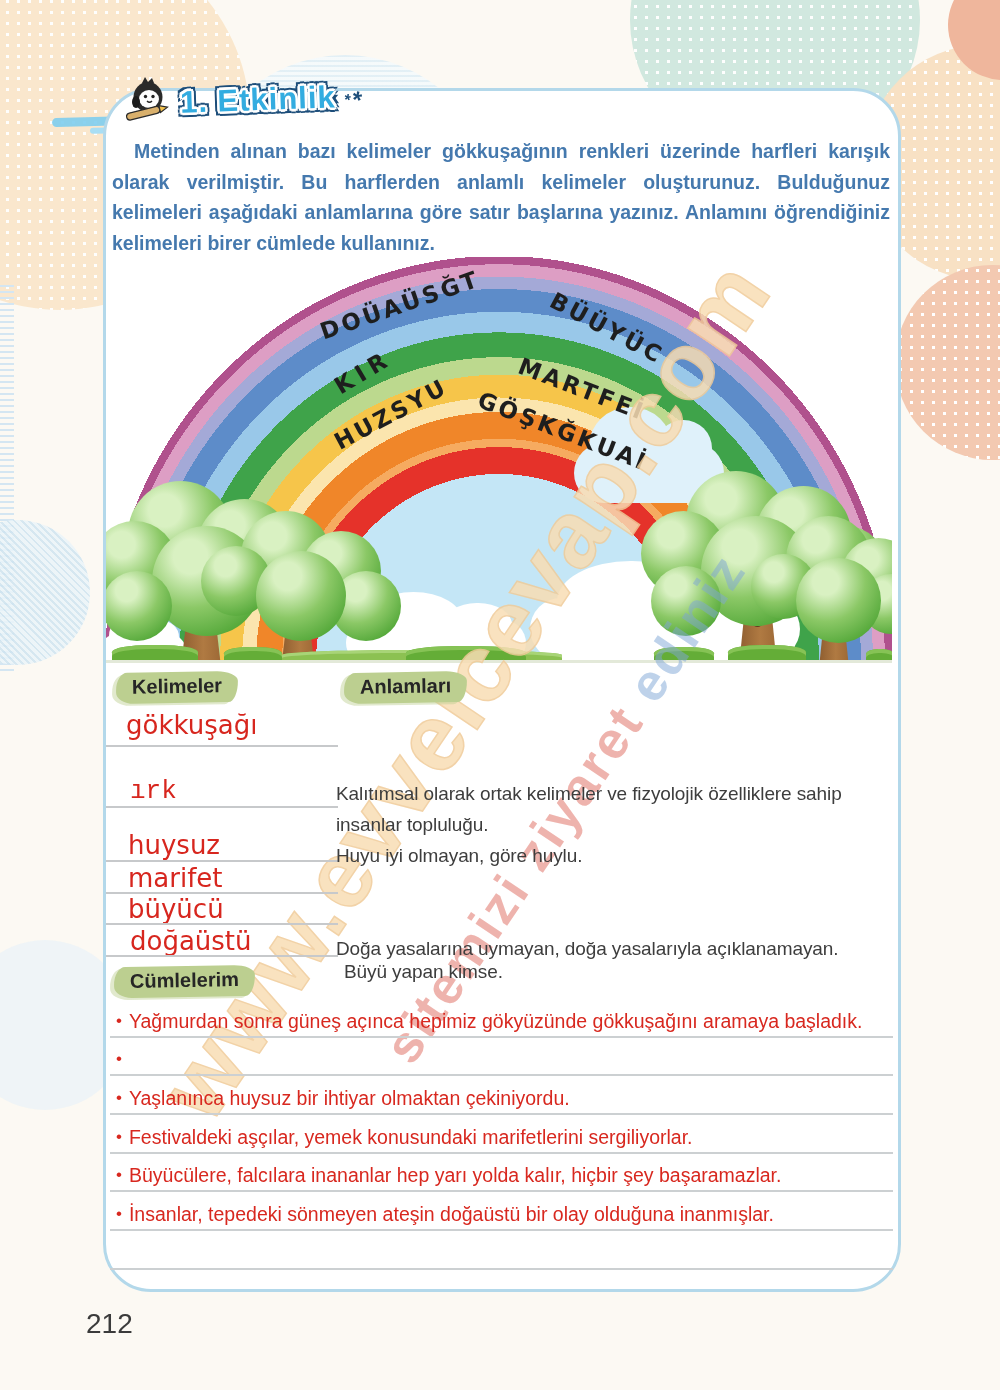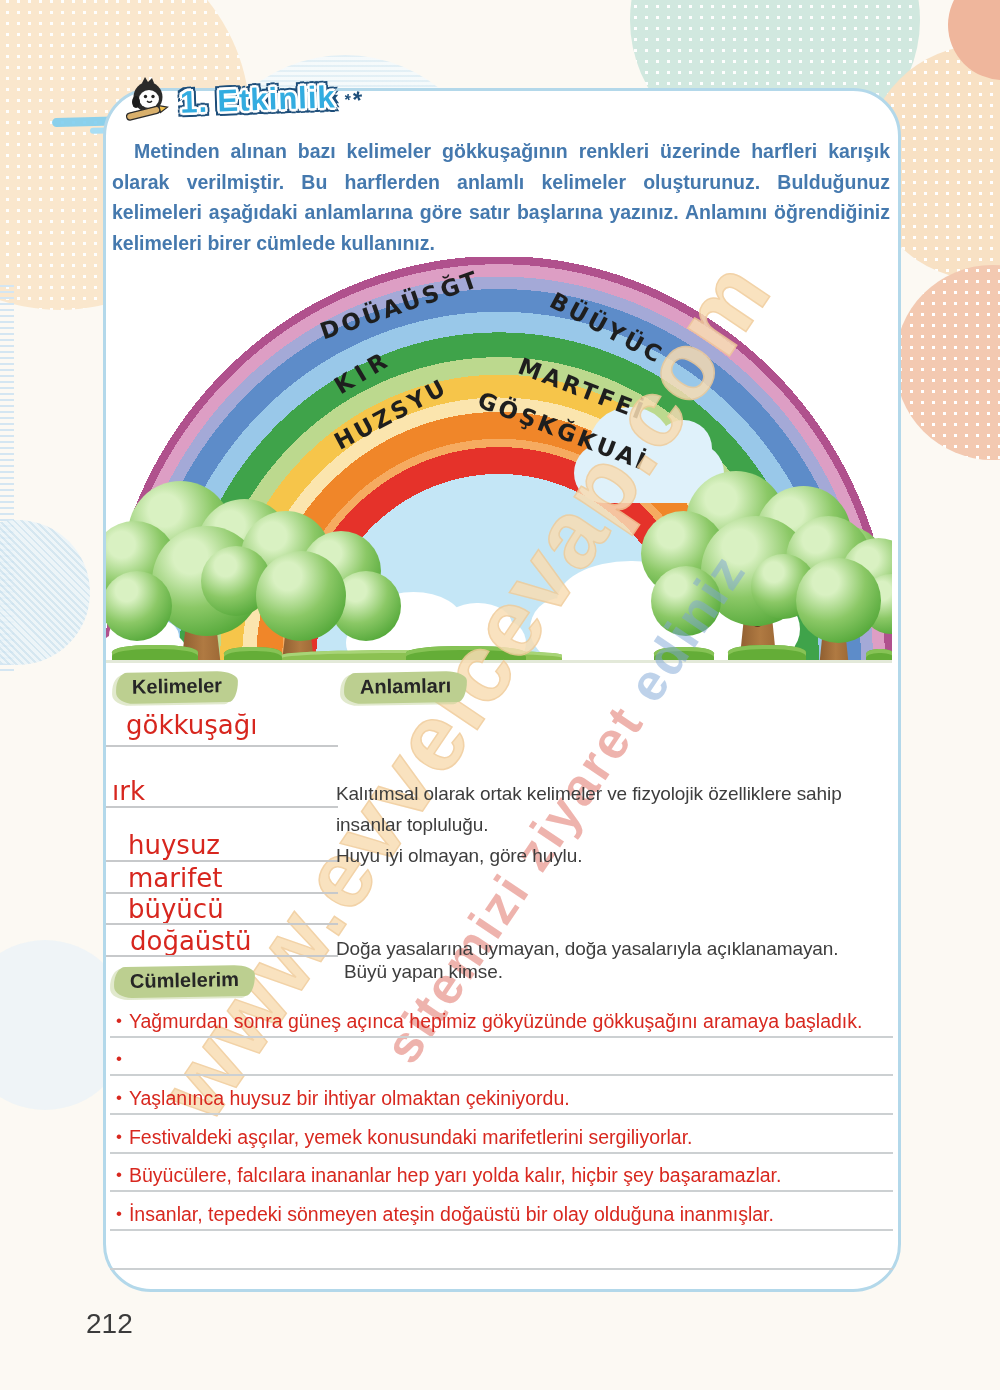--- a/index.html
+++ b/index.html
@@ -195,21 +195,21 @@
     <div class="tuft" style="left:622px;width:78px;height:16px;"></div>
     <div class="tuft" style="left:760px;width:28px;height:12px;"></div>
     <div class="ground"></div>
   </div>
 
   <div class="content">
     <div class="brush" style="left:116px;top:672px;">Kelimeler</div>
     <div class="brush" style="left:344px;top:672px;">Anlamları</div>
 
     <span class="vword" style="left:126px;top:710px;">gökkuşağı</span>
-    <span class="vword" style="left:112px;top:776px;">ırk</span>
+    <span class="vword" style="left:130px;top:776px;font-family:Liberation Mono, monospace;">ırk</span>
     <span class="vword" style="left:128px;top:830px;">huysuz</span>
     <span class="vword" style="left:128px;top:863px;">marifet</span>
     <span class="vword" style="left:128px;top:894px;">büyücü</span>
     <span class="vword" style="left:130px;top:926px;">doğaüstü</span>
 
     <div class="uline" style="top:745px;"></div>
     <div class="uline" style="top:806px;"></div>
     <div class="uline" style="top:860px;"></div>
     <div class="uline" style="top:892px;"></div>
     <div class="uline" style="top:923px;"></div>

